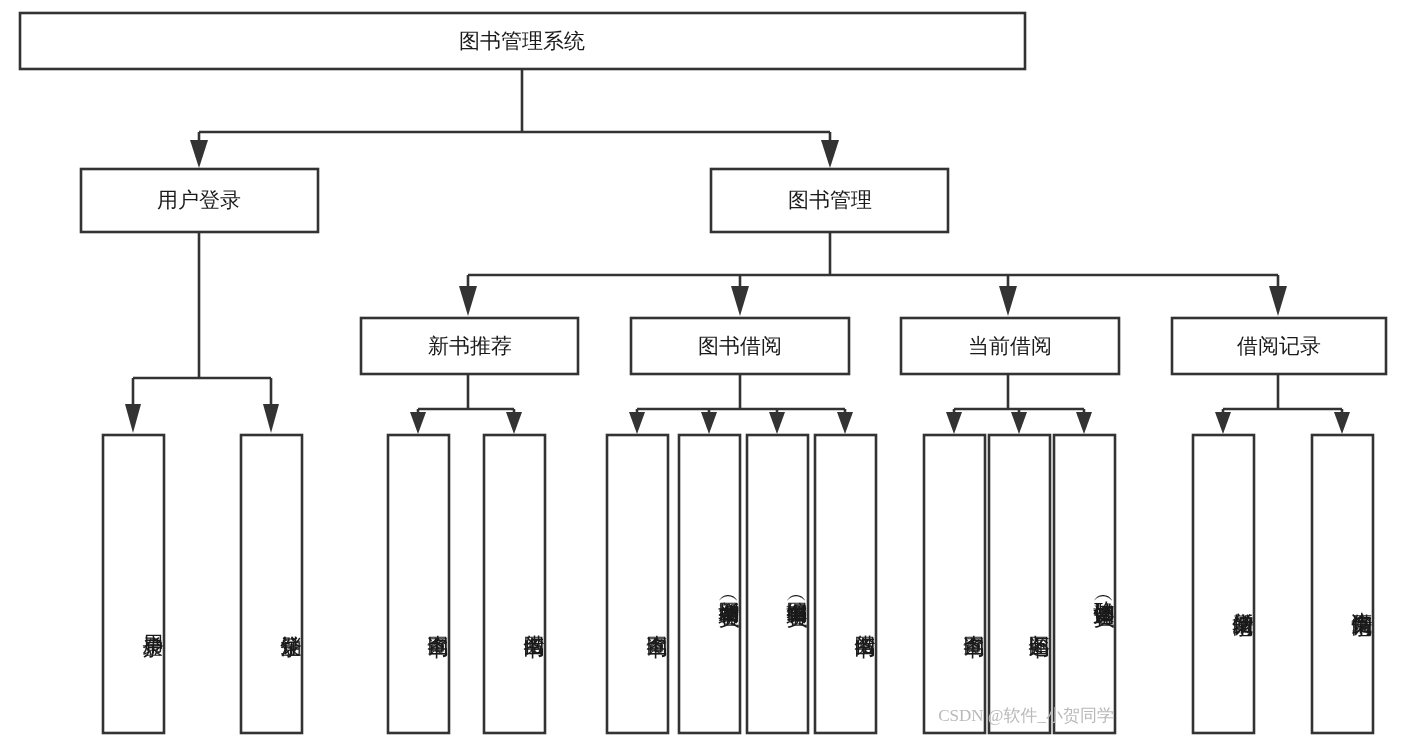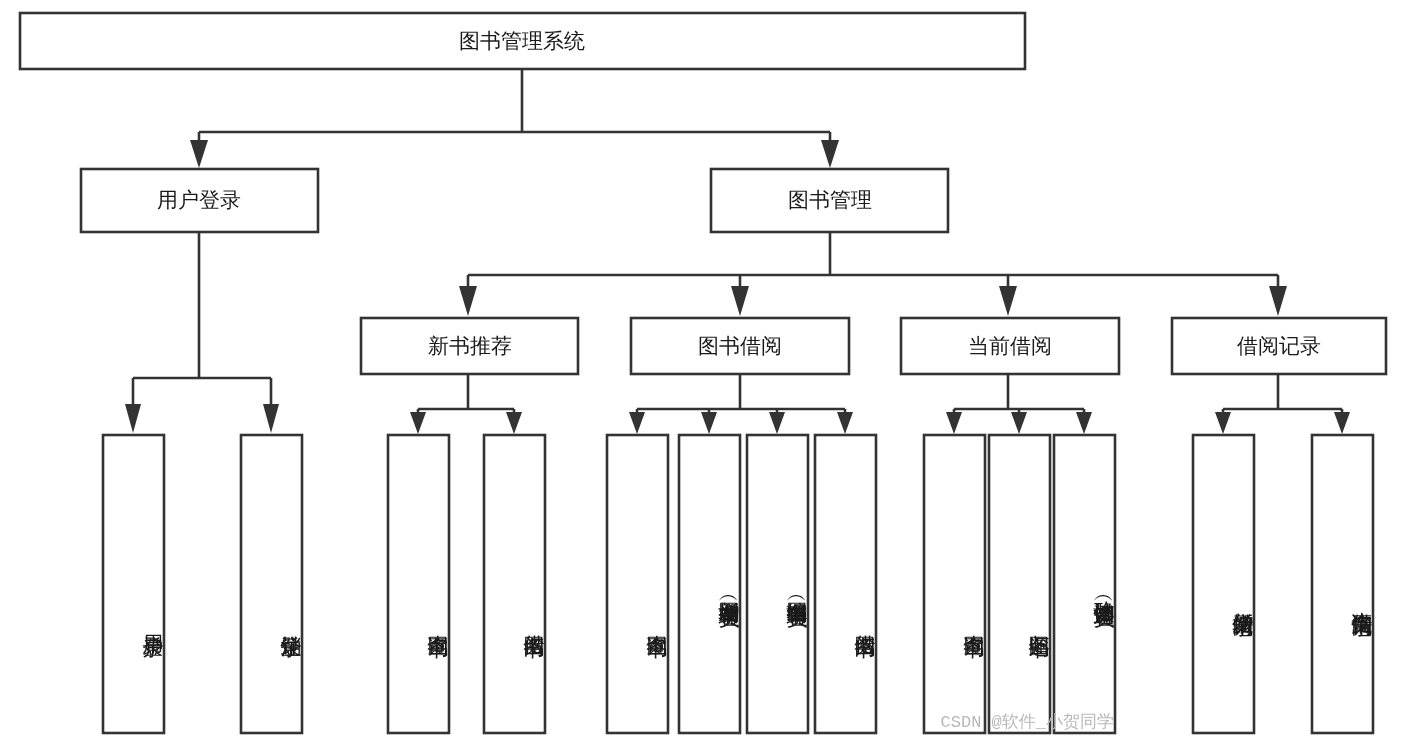--- a/index.html
+++ b/index.html
@@ -58,22 +58,22 @@
     letter-spacing: 1px;
     display: flex;
     align-items: flex-start;
     justify-content: center;
     white-space: nowrap;
     pointer-events: none;
   }
   .watermark {
     position: absolute;
     right: 8px;
-    bottom: 14px;
-    font-family: Liberation Mono, monospace;
+    bottom: 20px;
+    font-family: Liberation Serif, serif;
     font-size: 17px;
     color: #b9b9b9;
     white-space: nowrap;
     text-align: center;
   }
 </style>
 </head>
 <body>
 
 <div id="diagram-root">

